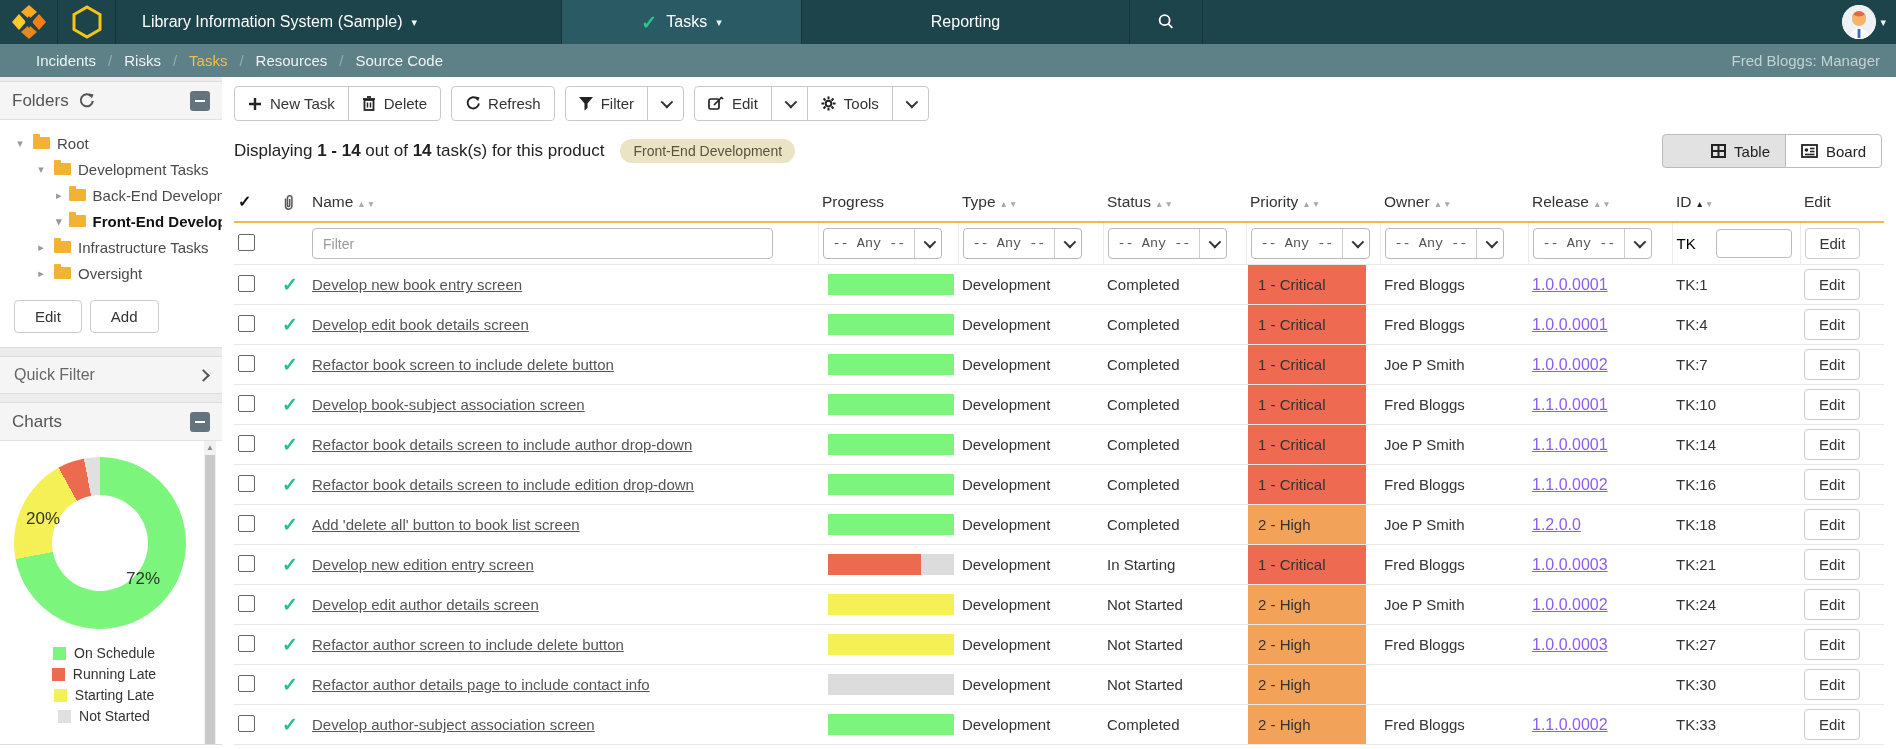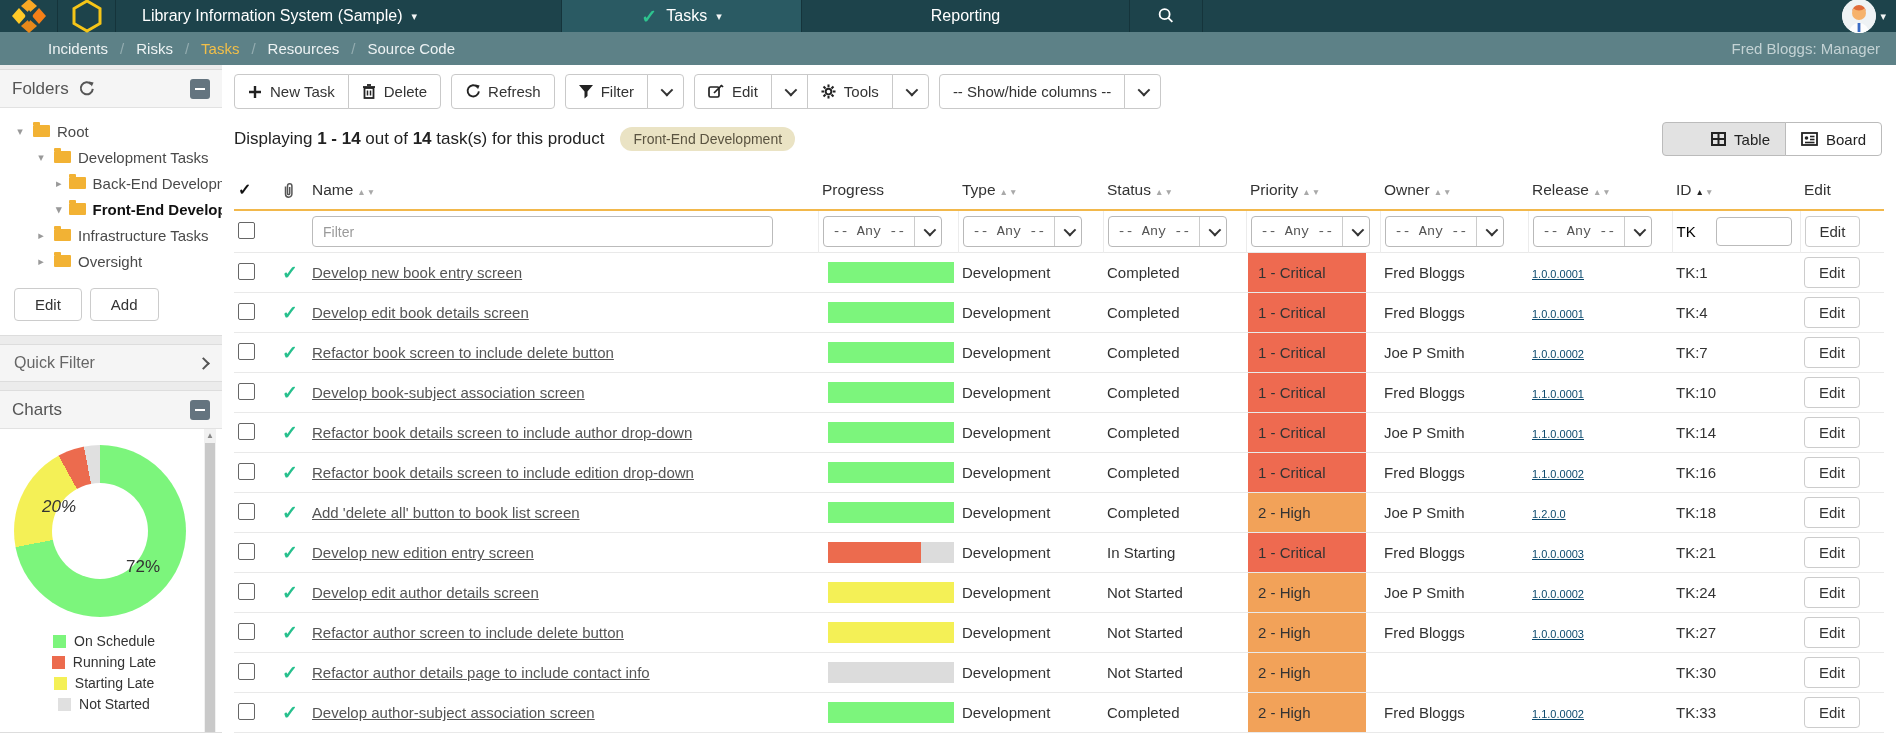--- a/index.html
+++ b/index.html
@@ -1,35 +1,35 @@
 <!DOCTYPE html>
 <html><head>
 <meta charset="utf-8">
 <style>
   * { box-sizing: border-box; margin:0; padding:0; }
   html,body { width:1896px; height:749px; overflow:hidden; font-family:"Liberation Sans",sans-serif; background:#fff; }
 
   
-  .topnav { height:32px; background:#1d434b; display:flex; align-items:stretch; color:#fff; }
+  .topnav { height:44px; background:#1d434b; display:flex; align-items:stretch; color:#fff; }
   .nav-box { width:58px; display:flex; align-items:center; justify-content:center; border-right:1px solid #15343b; cursor:pointer; }
   .nav-sec { display:flex; align-items:center; gap:9px; padding:0 26px; border-right:1px solid #15343b; font-size:16px; cursor:pointer; }
   .nav-sec.project { width:446px; }
   .nav-spacer { width:0; }
   .nav-sec.tasks-tab { background:#2a5a63; width:240px; justify-content:center; }
   .nav-sec.reporting { width:328px; justify-content:center; }
   .nav-sec.search { width:73px; justify-content:center; }
   .nav-fill { flex:1; }
   .nav-user { display:flex; align-items:center; gap:4px; padding:0 10px; cursor:pointer; }
   .caret { font-size:11px; opacity:.95; }
   .nav-check { color:#2ec48f; font-weight:bold; font-size:19px; }
   .avatar-circle { width:34px; height:34px; border-radius:50%; overflow:hidden; background:#e9eef0; }
 
   
   .crumbbar { height:33px; background:#5d8187; display:flex; align-items:center; font-size:15px; }
-  .crumbs { padding-left:48px; display:flex; align-items:center; gap:12px; }
+  .crumbs { padding-left:36px; display:flex; align-items:center; gap:12px; }
   .crumb { color:#eef3f4; cursor:pointer; }
   .crumb.active { color:#f2bf49; }
   .crumb-sep { color:#93acb0; }
   .crumb-user { margin-left:auto; padding-right:16px; color:#c3d2d4; }
 
   
   .content { display:flex; height:668px; }
   .sidebar { width:222px; background:#ececec; overflow:hidden; flex:none; display:flex; flex-direction:column; }
   .main { flex:1; background:#fff; padding-left:12px; overflow:hidden; }
 
@@ -97,21 +97,21 @@
   .id-filter { display:flex; align-items:center; gap:20px; }
   .id-input { width:76px; height:29px; border:1px solid #bbb; border-radius:4px; padding:0 6px; font-family:inherit; }
   tbody tr { border-top:1px solid #e9e9e9; height:40px; }
   tbody td { padding:0 4px; color:#333; overflow:hidden; white-space:nowrap; }
   .cb { width:17px; height:17px; border:1.5px solid #666; border-radius:2px; background:#fff; display:inline-block; cursor:pointer; }
   .task-check { color:#27c08d; font-weight:bold; font-size:19px; }
   .name-link { color:#555; text-decoration:underline; cursor:pointer; }
   .pbar { width:126px; height:21px; background:#dcdcdc; margin-left:6px; }
   .pbar .fill { height:100%; }
   .prio { height:39px; width:118px; margin-left:2px; display:flex; align-items:center; padding-left:10px; }
-  .rel-link { color:#0c4a6e; text-decoration:underline; cursor:pointer; font-size:11px; }
+  .rel-link { color:#8b5cf6; text-decoration:underline; cursor:pointer; font-size:16px; }
   .row-edit { background:#fff; border:1px solid #ccc; border-radius:4px; padding:6px 14px; font-size:15px; color:#333; cursor:pointer; font-family:inherit; }
   .hdr-check { font-weight:bold; color:#111; font-size:16px; }
 </style>
 </head>
 <body>
 
 <div class="topnav">
   <div class="nav-box">
     <svg width="36" height="36" viewBox="0 0 36 36">
       <polygon points="18,1 26,8 18,15 10,8" fill="#f9a825"></polygon>
@@ -231,21 +231,21 @@
     </div>
 
     <div class="panel charts-panel">
       <div class="panel-hd">
         <span>Charts</span>
         <span class="minus-btn"></span>
       </div>
       <div class="charts-body">
         <div class="donut" id="donut" style="background: conic-gradient(rgb(124, 245, 124) 0%, rgb(124, 245, 124) 72%, rgb(244, 240, 86) 72%, rgb(244, 240, 86) 92%, rgb(236, 107, 78) 92%, rgb(236, 107, 78) 97%, rgb(224, 224, 224) 97%, rgb(224, 224, 224) 100%);">
             <span class="donut-label" style="left: 112px; top: 112px;">72%</span>
-            <span class="donut-label" style="left: 28px; top: 52px; font-style: italic;">20%</span>
+            <span class="donut-label" style="left: 12px; top: 52px;">20%</span>
           </div>
         <div class="legend" id="legend">
             <div class="legend-item">
               <span class="legend-swatch" style="background:#7cf57c"></span>
               <span>On Schedule</span>
             </div>
             <div class="legend-item">
               <span class="legend-swatch" style="background:#ec6b4e"></span>
               <span>Running Late</span>
             </div>
@@ -342,30 +342,20 @@
                   <line x1="0.5" y1="8" x2="3.5" y2="8"></line>
                   <line x1="12.5" y1="8" x2="15.5" y2="8"></line>
                   <line x1="2.7" y1="2.7" x2="4.8" y2="4.8"></line>
                   <line x1="11.2" y1="11.2" x2="13.3" y2="13.3"></line>
                   <line x1="2.7" y1="13.3" x2="4.8" y2="11.2"></line>
                   <line x1="11.2" y1="4.8" x2="13.3" y2="2.7"></line>
                 </g>
               </svg>
             </span>
             <span>Tools</span>
-          </button>
-          <button class="tb-btn">
-            <span style="display:inline-flex">
-              <span class="chev-down"></span>
-            </span>
-          </button>
-        </div>
-        <div class="tb-group">
-          <button class="tb-btn">
-            <span>-- Show/hide columns --</span>
           </button>
           <button class="tb-btn">
             <span style="display:inline-flex">
               <span class="chev-down"></span>
             </span>
           </button>
         </div>
       </div>
 
     <div class="summary-row">

